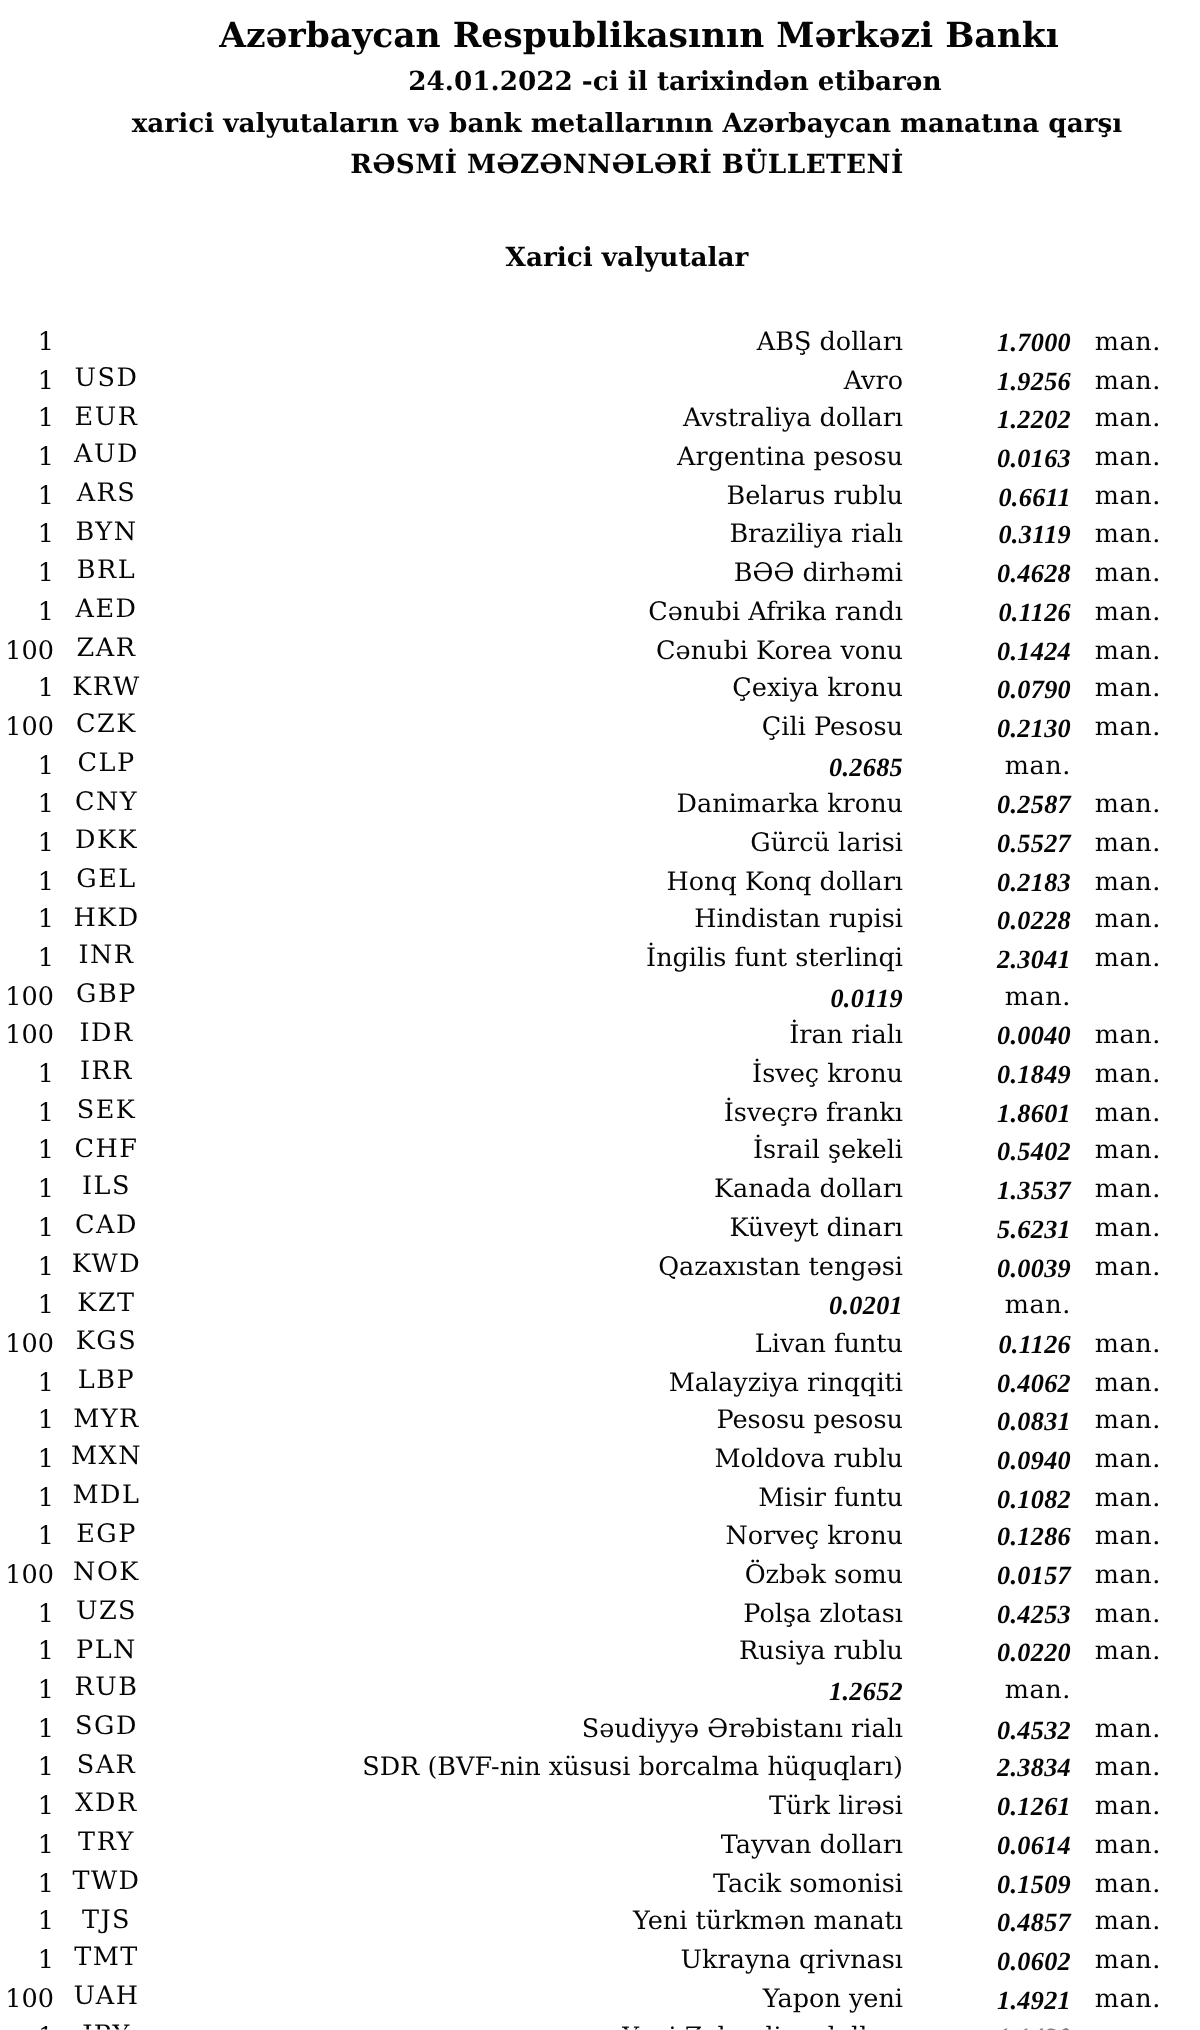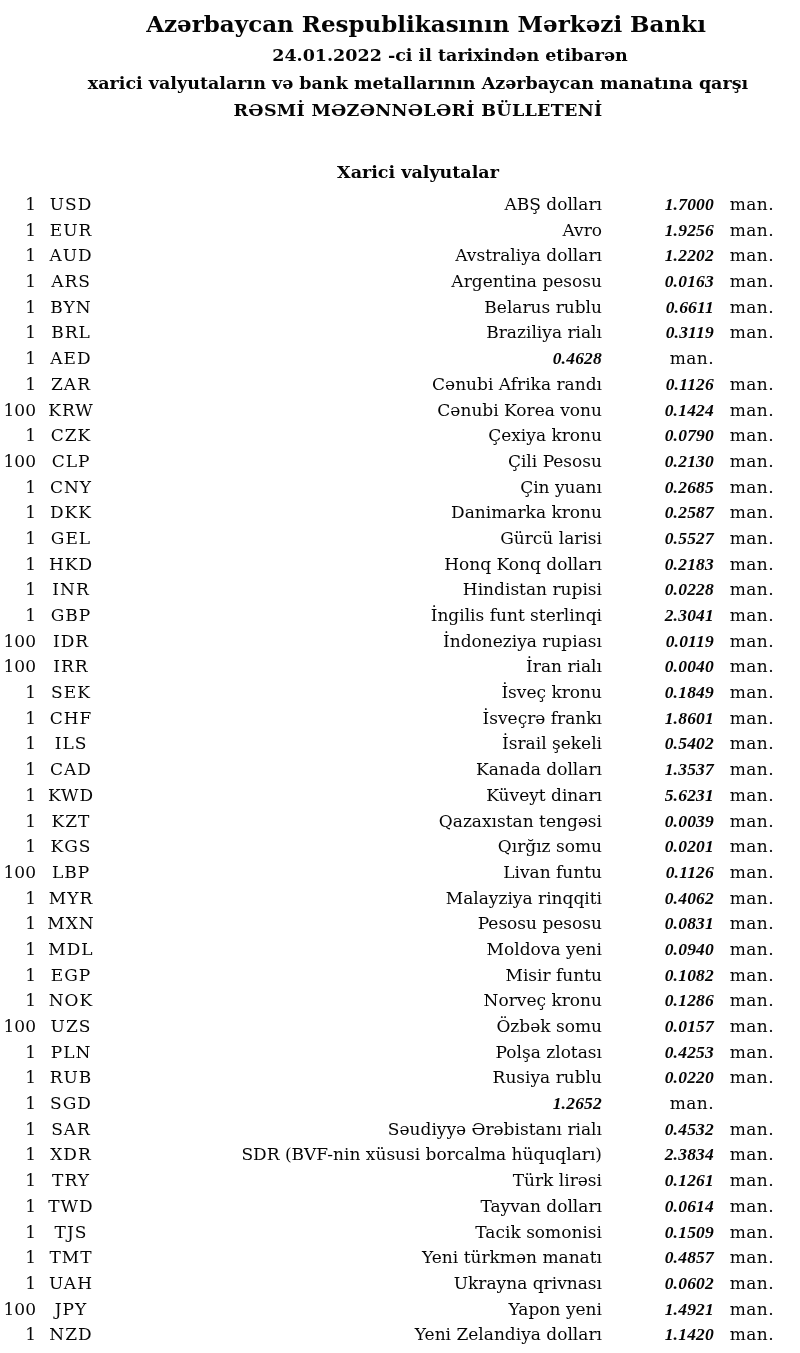--- a/index.html
+++ b/index.html
@@ -71,20 +71,21 @@
     font-size: 17px;
     line-height: 25.7px;
   }
   .cell-qty {
     text-align: right;
     padding-right: 2px;
   }
   .cell-code {
     text-align: center;
     letter-spacing: 1px;
+    margin-top: 48px;
   }
   .cell-name {
     text-align: right;
     padding-left: 5px;
     white-space: nowrap;
     overflow: hidden;
   }
   .cell-rate {
     text-align: right;
     font-weight: bold;
@@ -157,20 +158,21 @@
       <div class="cell-qty">1</div>
       <div class="cell-code">BRL</div>
       <div class="cell-name">Braziliya rialı</div>
       <div class="cell-rate">0.3119</div>
       <div class="cell-unit">man.</div>
     </div>
 
     <div class="rate-row">
       <div class="cell-qty">1</div>
       <div class="cell-code">AED</div>
+      <div class="cell-name">BƏƏ dirhəmi</div>
       <div class="cell-rate">0.4628</div>
       <div class="cell-unit">man.</div>
     </div>
 
     <div class="rate-row">
       <div class="cell-qty">1</div>
       <div class="cell-code">ZAR</div>
       <div class="cell-name">Cənubi Afrika randı</div>
       <div class="cell-rate">0.1126</div>
       <div class="cell-unit">man.</div>
@@ -196,21 +198,20 @@
       <div class="cell-qty">100</div>
       <div class="cell-code">CLP</div>
       <div class="cell-name">Çili Pesosu</div>
       <div class="cell-rate">0.2130</div>
       <div class="cell-unit">man.</div>
     </div>
 
     <div class="rate-row">
       <div class="cell-qty">1</div>
       <div class="cell-code">CNY</div>
-      <div class="cell-name">Çin yuanı</div>
       <div class="cell-rate">0.2685</div>
       <div class="cell-unit">man.</div>
     </div>
 
     <div class="rate-row">
       <div class="cell-qty">1</div>
       <div class="cell-code">DKK</div>
       <div class="cell-name">Danimarka kronu</div>
       <div class="cell-rate">0.2587</div>
       <div class="cell-unit">man.</div>
@@ -244,21 +245,20 @@
       <div class="cell-qty">1</div>
       <div class="cell-code">GBP</div>
       <div class="cell-name">İngilis funt sterlinqi</div>
       <div class="cell-rate">2.3041</div>
       <div class="cell-unit">man.</div>
     </div>
 
     <div class="rate-row">
       <div class="cell-qty">100</div>
       <div class="cell-code">IDR</div>
-      <div class="cell-name">İndoneziya rupiası</div>
       <div class="cell-rate">0.0119</div>
       <div class="cell-unit">man.</div>
     </div>
 
     <div class="rate-row">
       <div class="cell-qty">100</div>
       <div class="cell-code">IRR</div>
       <div class="cell-name">İran rialı</div>
       <div class="cell-rate">0.0040</div>
       <div class="cell-unit">man.</div>
@@ -308,21 +308,20 @@
       <div class="cell-qty">1</div>
       <div class="cell-code">KZT</div>
       <div class="cell-name">Qazaxıstan tengəsi</div>
       <div class="cell-rate">0.0039</div>
       <div class="cell-unit">man.</div>
     </div>
 
     <div class="rate-row">
       <div class="cell-qty">1</div>
       <div class="cell-code">KGS</div>
-      <div class="cell-name">Qırğız somu</div>
       <div class="cell-rate">0.0201</div>
       <div class="cell-unit">man.</div>
     </div>
 
     <div class="rate-row">
       <div class="cell-qty">100</div>
       <div class="cell-code">LBP</div>
       <div class="cell-name">Livan funtu</div>
       <div class="cell-rate">0.1126</div>
       <div class="cell-unit">man.</div>
@@ -340,21 +339,21 @@
       <div class="cell-qty">1</div>
       <div class="cell-code">MXN</div>
       <div class="cell-name">Pesosu pesosu</div>
       <div class="cell-rate">0.0831</div>
       <div class="cell-unit">man.</div>
     </div>
 
     <div class="rate-row">
       <div class="cell-qty">1</div>
       <div class="cell-code">MDL</div>
-      <div class="cell-name">Moldova yeni</div>
+      <div class="cell-name">Moldova rublu</div>
       <div class="cell-rate">0.0940</div>
       <div class="cell-unit">man.</div>
     </div>
 
     <div class="rate-row">
       <div class="cell-qty">1</div>
       <div class="cell-code">EGP</div>
       <div class="cell-name">Misir funtu</div>
       <div class="cell-rate">0.1082</div>
       <div class="cell-unit">man.</div>

